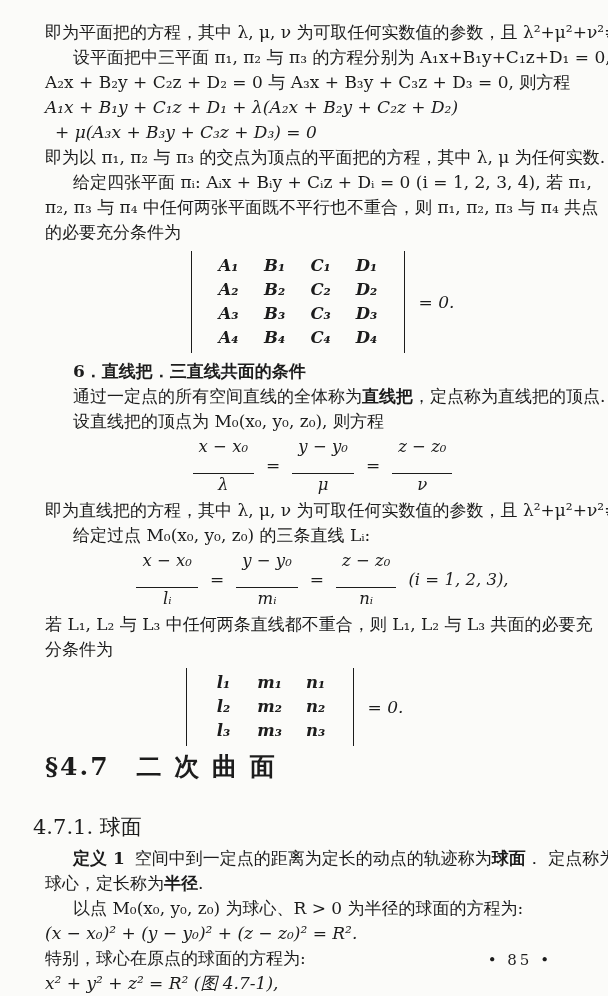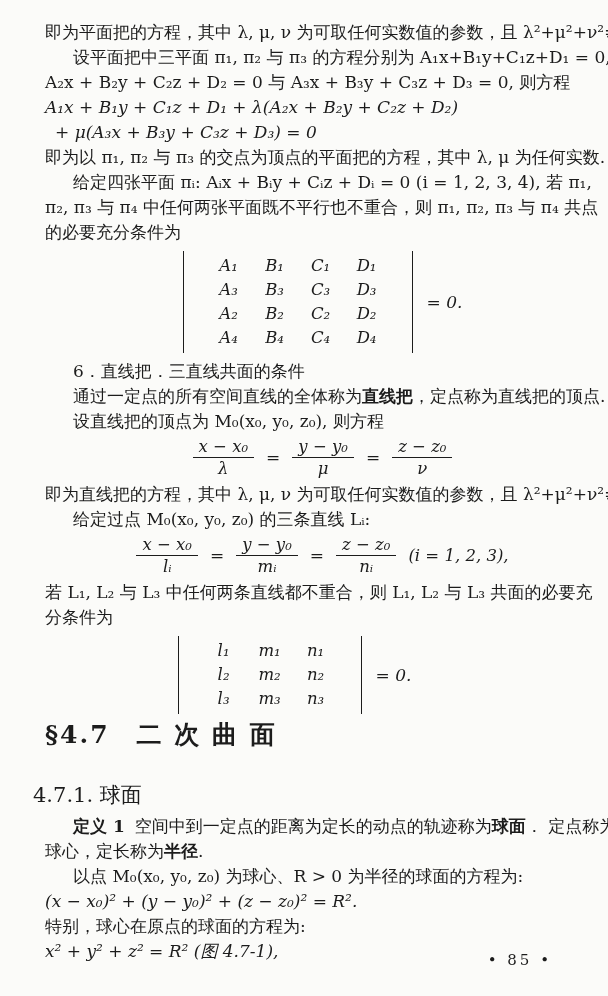--- a/index.html
+++ b/index.html
@@ -21,32 +21,32 @@
     overflow:hidden;
   }
   .ln{white-space:nowrap;}
   .indent{text-indent:28px;}
   .term{font-weight:bold;}
   .eqline{font-style:italic;white-space:nowrap;}
   .eqline.shift{transform:translateX(10px);}
   
   .frac-row{display:flex;justify-content:center;align-items:center;gap:12px;margin:3px 0 4px;font-style:italic;}
   .frac{display:inline-flex;flex-direction:column;align-items:center;line-height:19px;font-size:16.5px;}
-  .frac .num{padding:0 6px 1px;border-bottom:1.4px solid var(--ink);font-style:italic;}
+  .frac .num{padding:0 6px 17px;border-bottom:1.4px solid var(--ink);font-style:italic;}
   .frac .den{padding-top:1px;}
   .frac-suffix{margin-left:0;font-size:16.5px;}
   
   .det-block{display:flex;justify-content:center;align-items:center;margin:6px 0;font-style:italic;}
   .det-block.left-shift{transform:translateX(-28px);}
-  .det{border-left:1.6px solid var(--ink);border-right:1.6px solid var(--ink);padding:3px 22px;}
+  .det{border-left:1.6px solid var(--ink);border-right:1.6px solid var(--ink);padding:3px 14px;font-weight:bold;}
   .det-row{display:flex;}
   .det-cell{width:46px;text-align:center;line-height:24px;font-size:16.5px;}
   .det-rhs{margin-left:14px;}
   
-  .h-bold{font-weight:normal;text-indent:28px;}
+  .h-bold{font-weight:bold;text-indent:28px;}
   .sec-title{text-align:left;font-size:25px;font-weight:bold;line-height:30px;margin-top:3px;letter-spacing:2px;white-space:nowrap;}
   .sub-title{font-size:21px;line-height:27px;margin-top:32px;margin-left:-12px;white-space:nowrap;}
   .def-line{margin-top:5px;white-space:nowrap;text-indent:28px;}
   .def-label{font-weight:bold;margin-right:10px;}
   .pagenum{position:absolute;right:56px;top:948px;font-size:15px;letter-spacing:3px;margin-left:8px;}
 </style>
 </head>
 <body>
 
 <div class="page">
@@ -63,30 +63,30 @@
 
   <div class="det-block">
     <div class="det">
         <div class="det-row">
           <span class="det-cell">A₁</span>
           <span class="det-cell">B₁</span>
           <span class="det-cell">C₁</span>
           <span class="det-cell">D₁</span>
         </div>
         <div class="det-row">
+          <span class="det-cell">A₂</span>
+          <span class="det-cell">B₂</span>
+          <span class="det-cell">C₂</span>
+          <span class="det-cell">D₂</span>
+        </div>
+        <div class="det-row">
           <span class="det-cell">A₃</span>
           <span class="det-cell">B₃</span>
           <span class="det-cell">C₃</span>
           <span class="det-cell">D₃</span>
-        </div>
-        <div class="det-row">
-          <span class="det-cell">A₂</span>
-          <span class="det-cell">B₂</span>
-          <span class="det-cell">C₂</span>
-          <span class="det-cell">D₂</span>
         </div>
         <div class="det-row">
           <span class="det-cell">A₄</span>
           <span class="det-cell">B₄</span>
           <span class="det-cell">C₄</span>
           <span class="det-cell">D₄</span>
         </div>
       </div>
     <span class="det-rhs">= 0.</span>
   </div>

